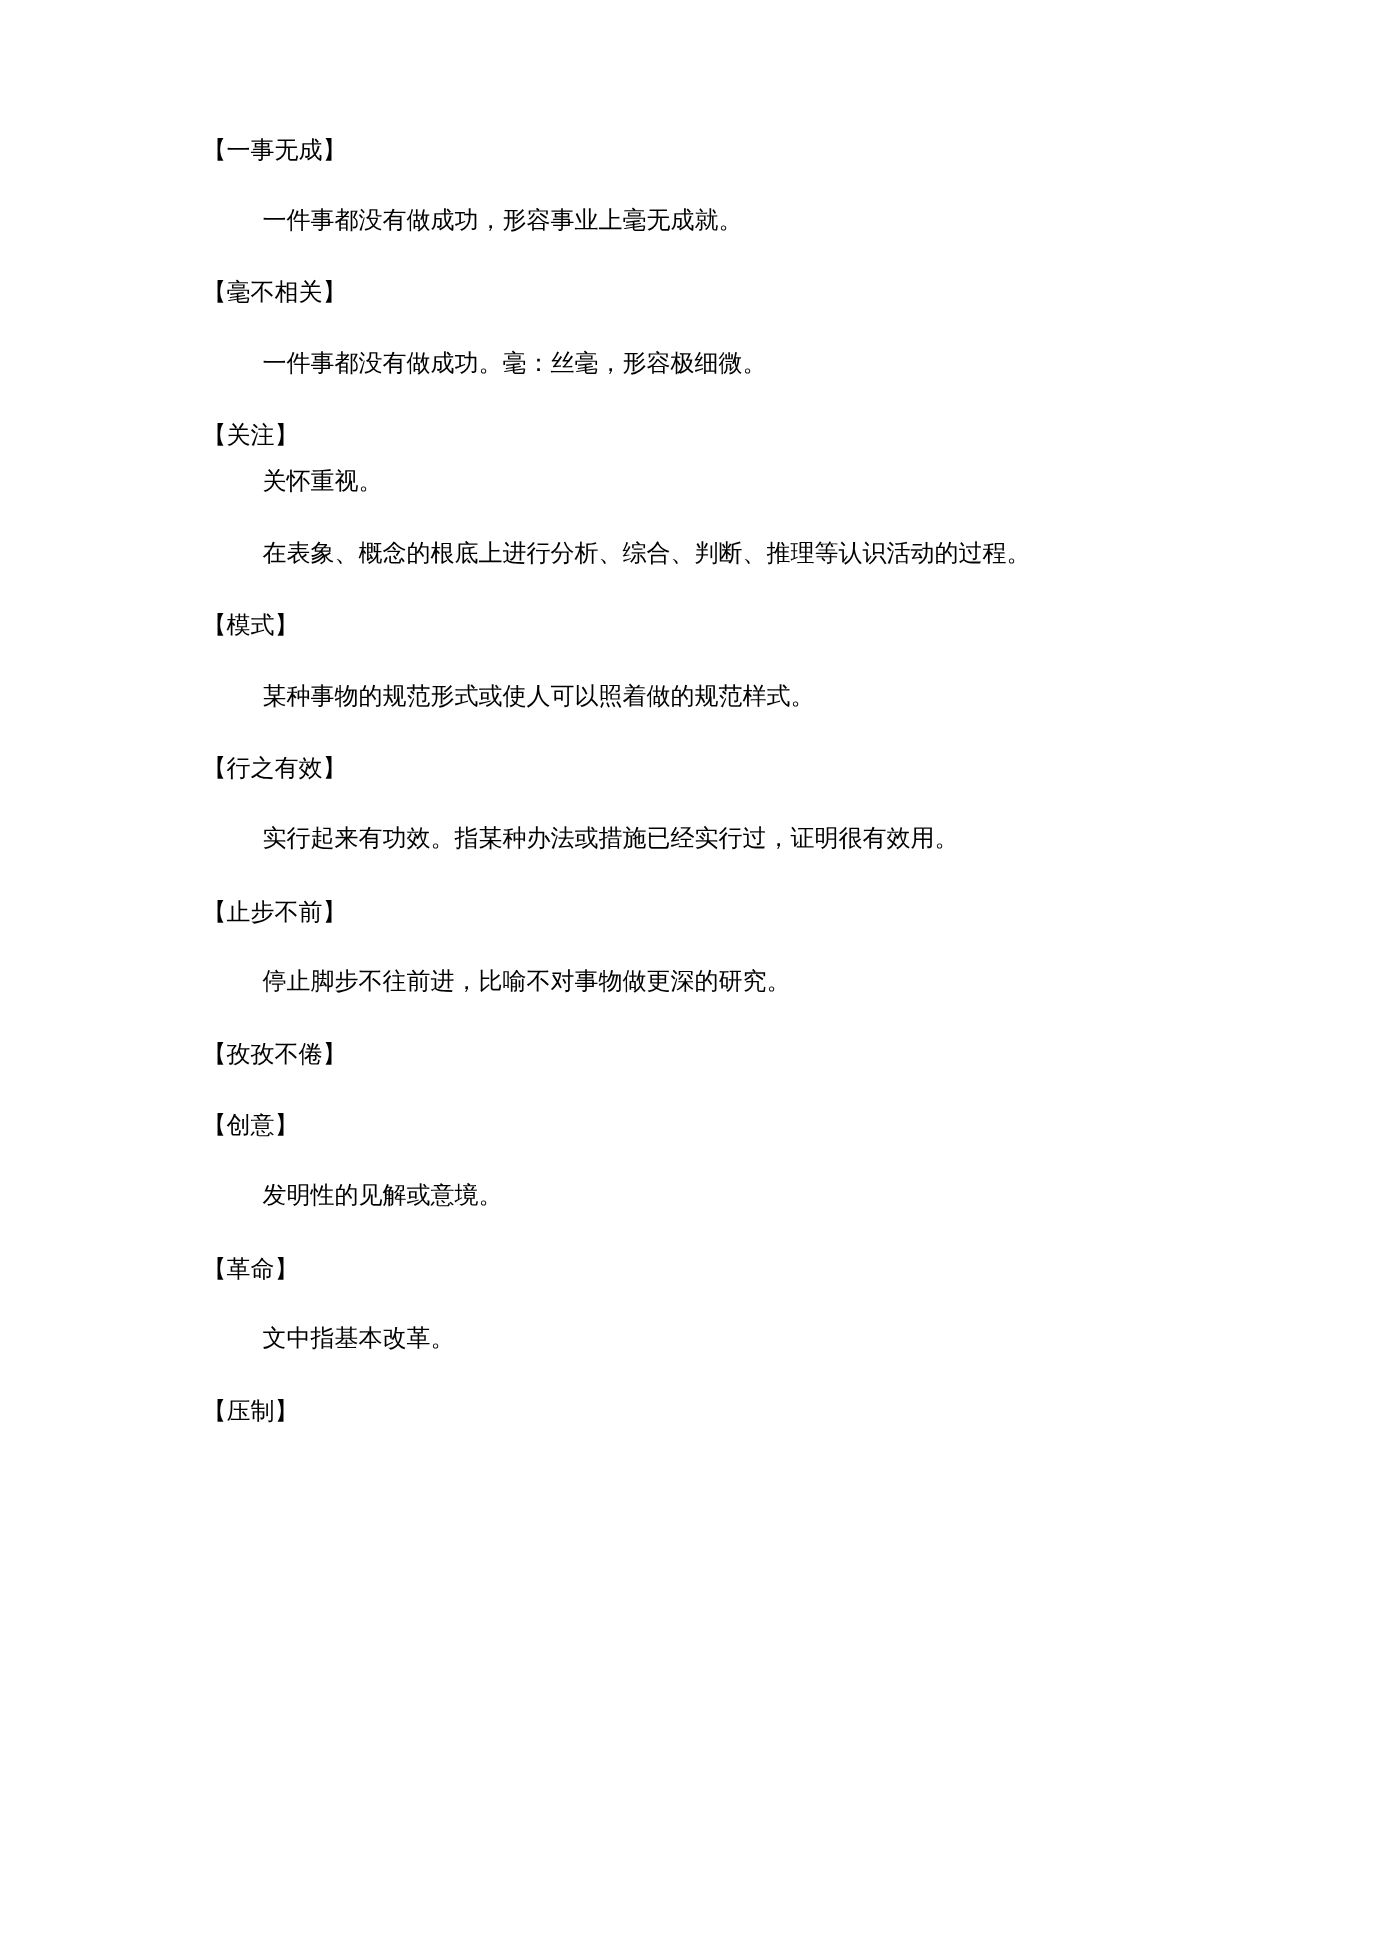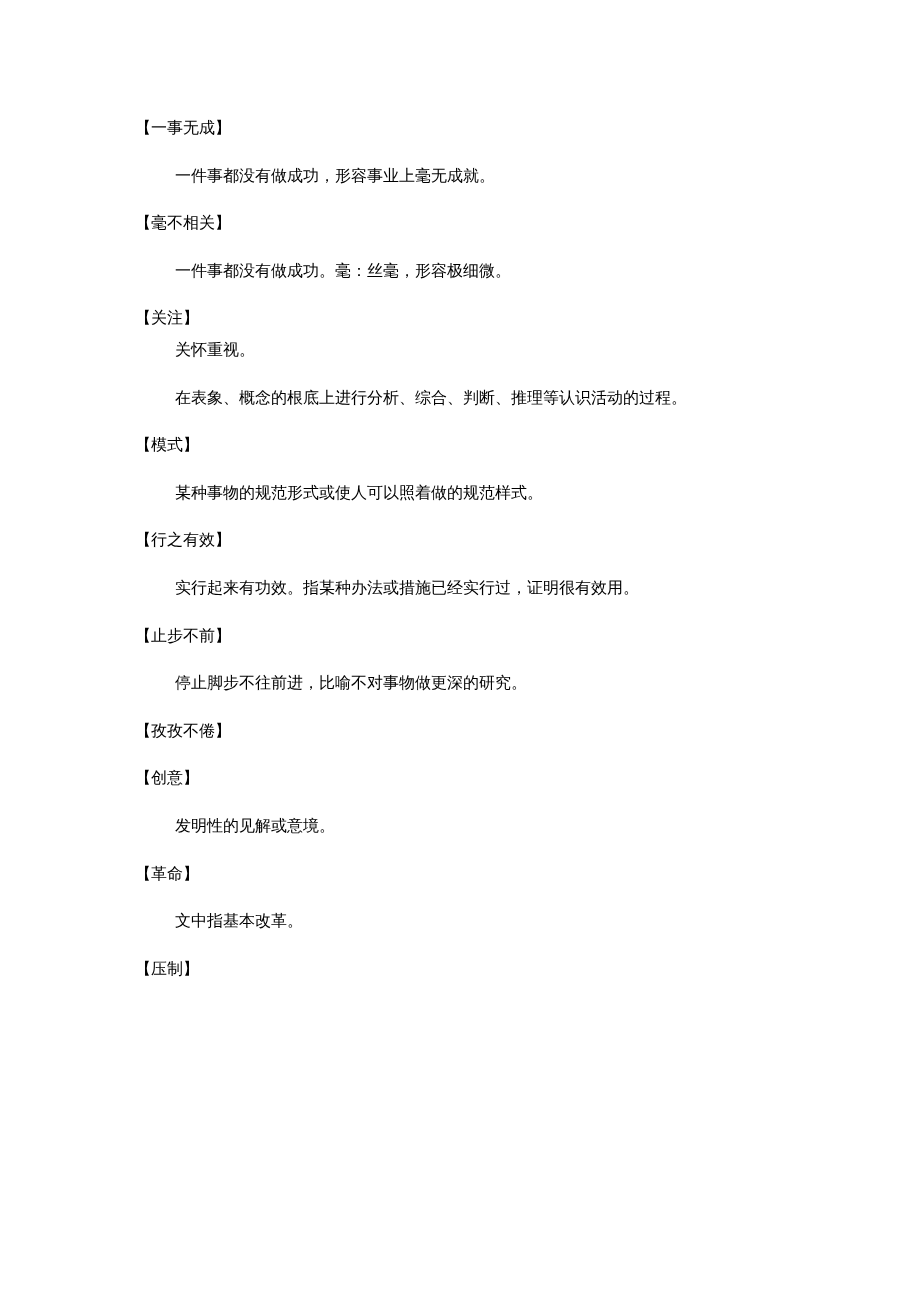--- a/index.html
+++ b/index.html
@@ -6,33 +6,34 @@
     margin: 0;
     padding: 0;
     background: #ffffff;
     font-family: "SimSun", "宋体", serif;
     font-size: 16px;
     color: #000000;
     width: 920px;
     min-height: 1302px;
   }
   .page {
-    padding: 115px 135px 60px 135px;
+    padding: 88px 135px 60px 135px;
   }
   .term {
     margin: 0 0 22px 0;
     line-height: 1.6;
   }
   .term.tight {
     margin-bottom: 20px;
   }
   .def {
     margin: 0 0 22px 0;
     padding-left: 2.5em;
     line-height: 1.6;
+    font-family: Liberation Mono, monospace;
   }
   .def.tight-top {
     margin-top: -14px;
   }
 </style>
 </head>
 <body>
 
 <div class="page">
 

